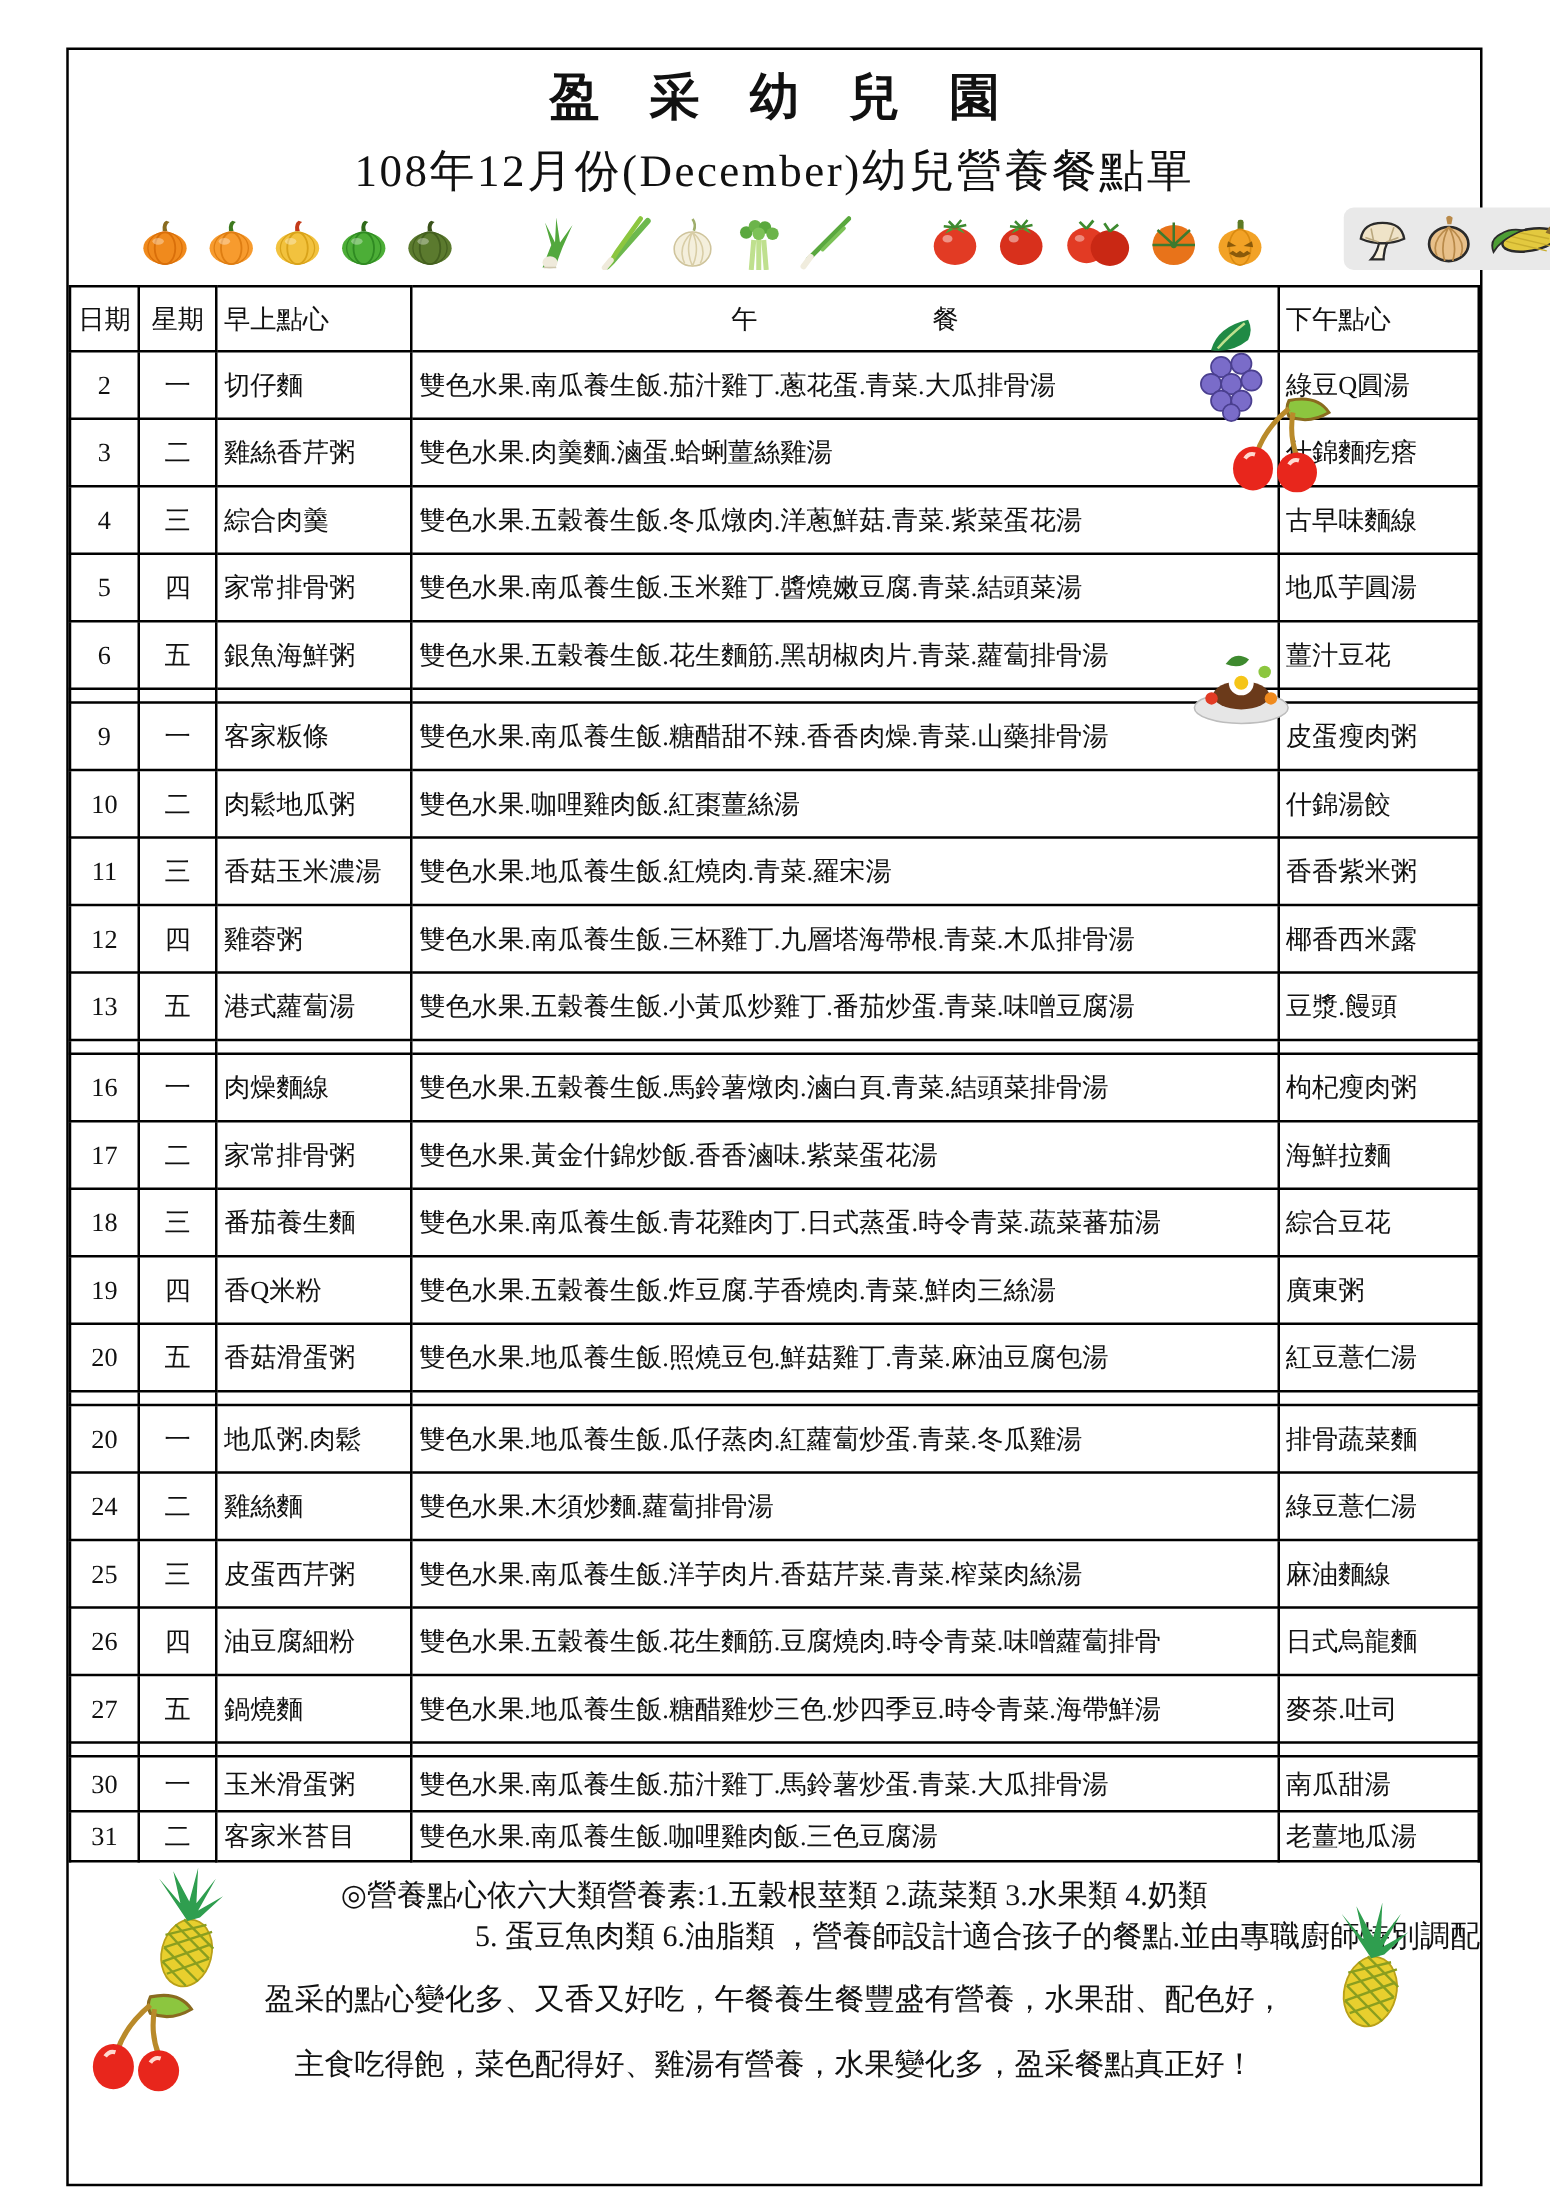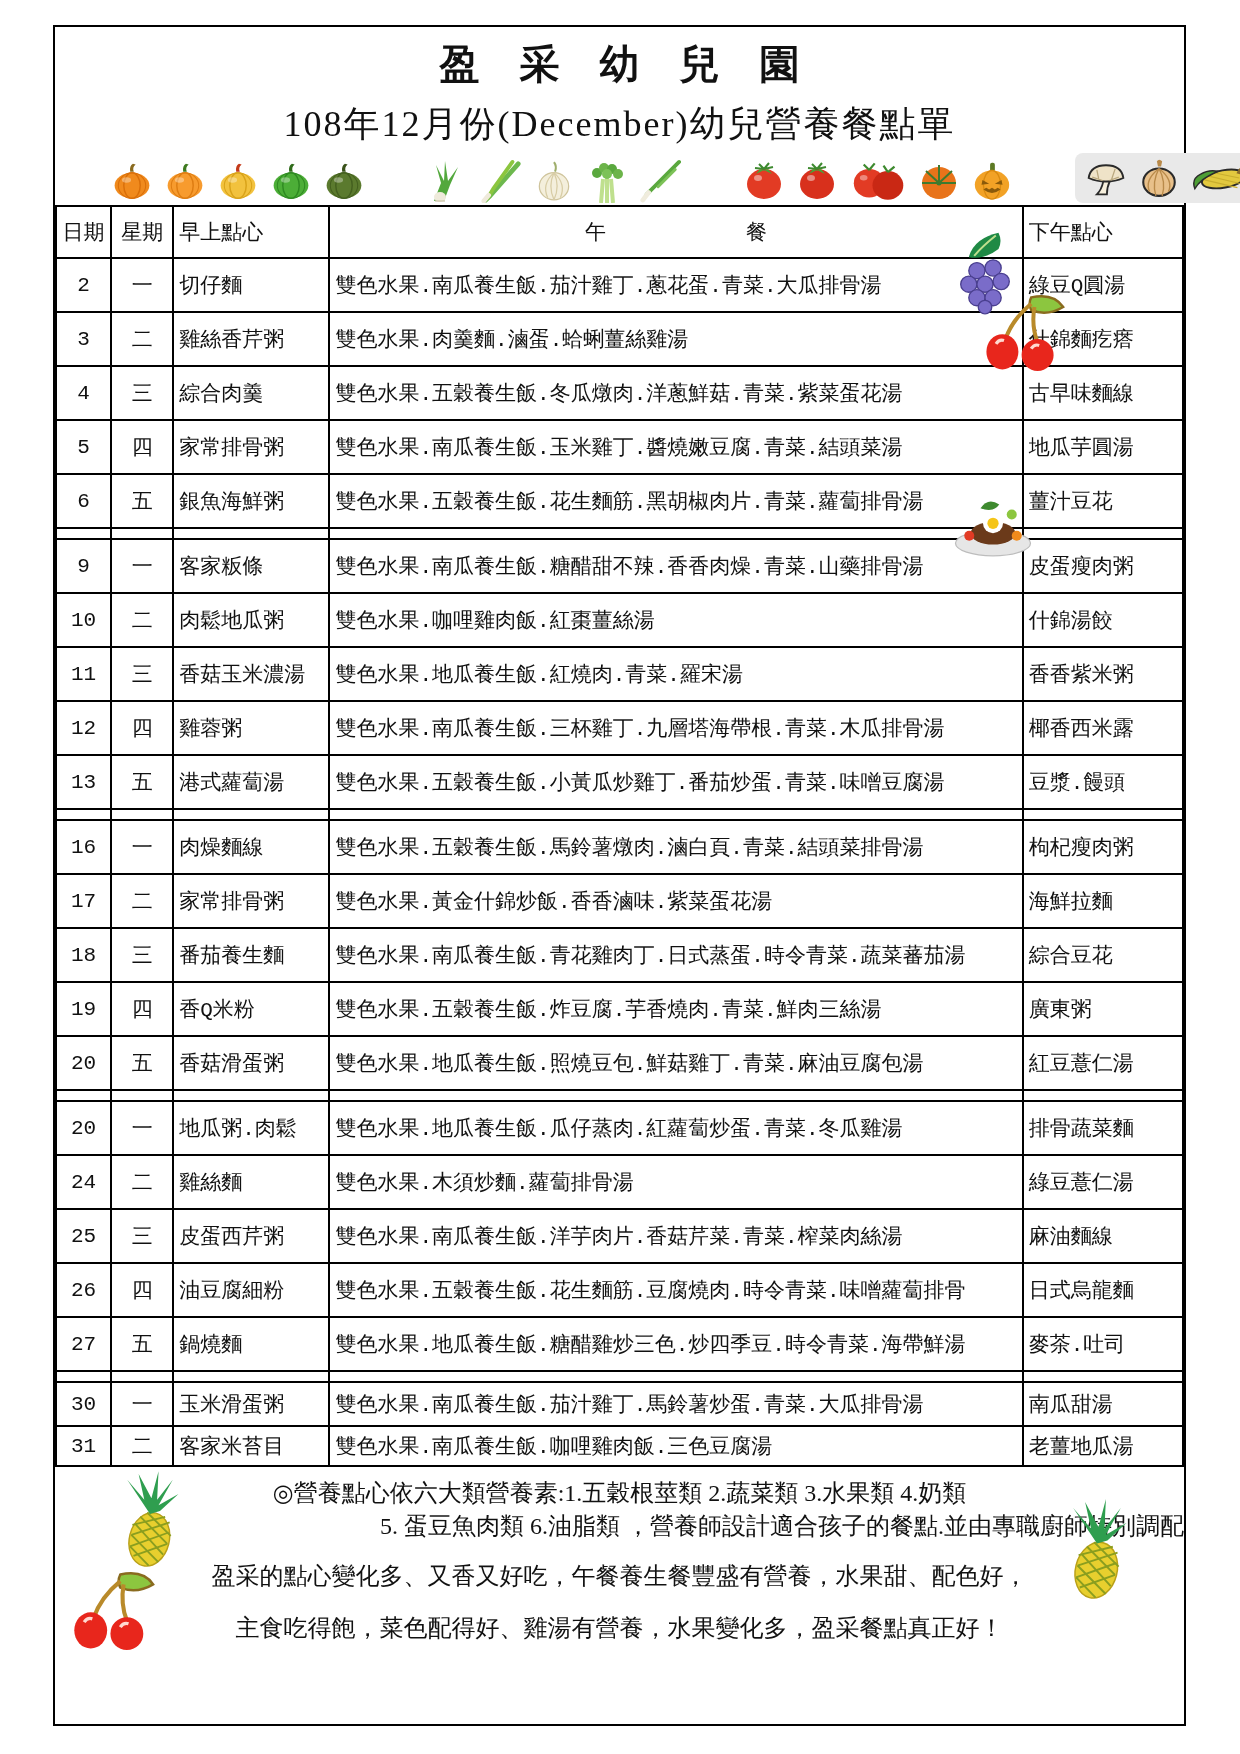--- a/index.html
+++ b/index.html
@@ -2,39 +2,39 @@
 <html><head>
 <meta charset="utf-8">
 <style>
   html,body{margin:0;padding:0;}
   body{
     width:1240px;height:1754px;position:relative;background:#ffffff;
     font-family:"Liberation Serif","DejaVu Serif",serif;color:#111;
     -webkit-font-smoothing:antialiased;
   }
   .frame{
-    position:absolute;left:53px;top:25px;width:1133px;
+    position:absolute;left:53px;top:38px;width:1133px;
     border:2px solid #000;background:#fff;box-sizing:border-box;
   }
   .title{
     text-align:center;font-size:40px;letter-spacing:40px;text-indent:40px;
     padding-top:10px;font-weight:bold;white-space:nowrap;
   }
   .subtitle{
     text-align:center;font-size:36px;margin-top:8px;letter-spacing:2px;white-space:nowrap;
   }
   .band{display:flex;align-items:flex-end;height:52px;margin-top:2px;padding-left:56px;}
   .band-group{display:flex;gap:11px;align-items:flex-end;}
   .band-group + .band-group{margin-left:62px;}
   .band-group.bar{background:#e9e9e9;border-radius:8px;padding:3px 10px;}
   .bicon{display:inline-block;width:42px;height:44px;}
   .bicon.wide{width:58px;}
   .bicon svg{width:100%;height:100%;display:block;}
 
-  .table-wrap{position:relative;margin-top:2px;font-family:Liberation Mono, monospace;}
+  .table-wrap{position:relative;margin-top:12px;}
   table{border-collapse:collapse;width:100%;table-layout:fixed;}
   td,th{
     border:2px solid #000;font-size:21px;font-weight:normal;
     padding:0 5px;overflow:hidden;white-space:nowrap;box-sizing:border-box;
   }
   thead th{height:52px;}
   tbody td{height:54px;}
   tbody tr:nth-last-child(1) td{height:40px;}
   tbody tr:nth-last-child(2) td{height:44px;}
   .col-date{width:55px;text-align:center;}

